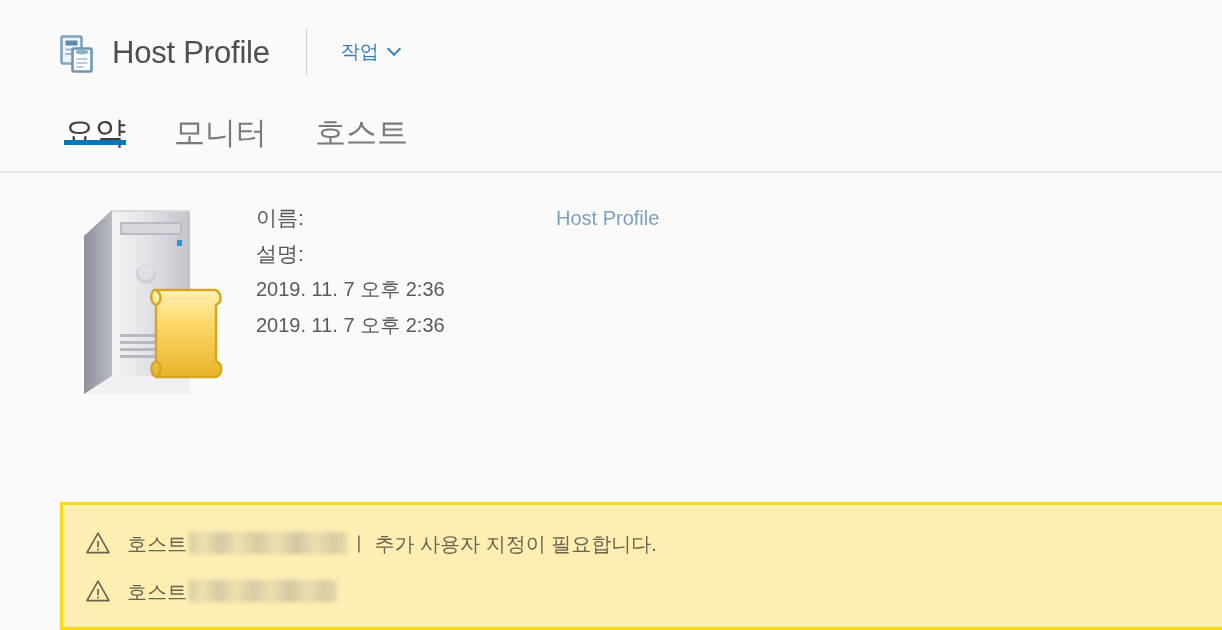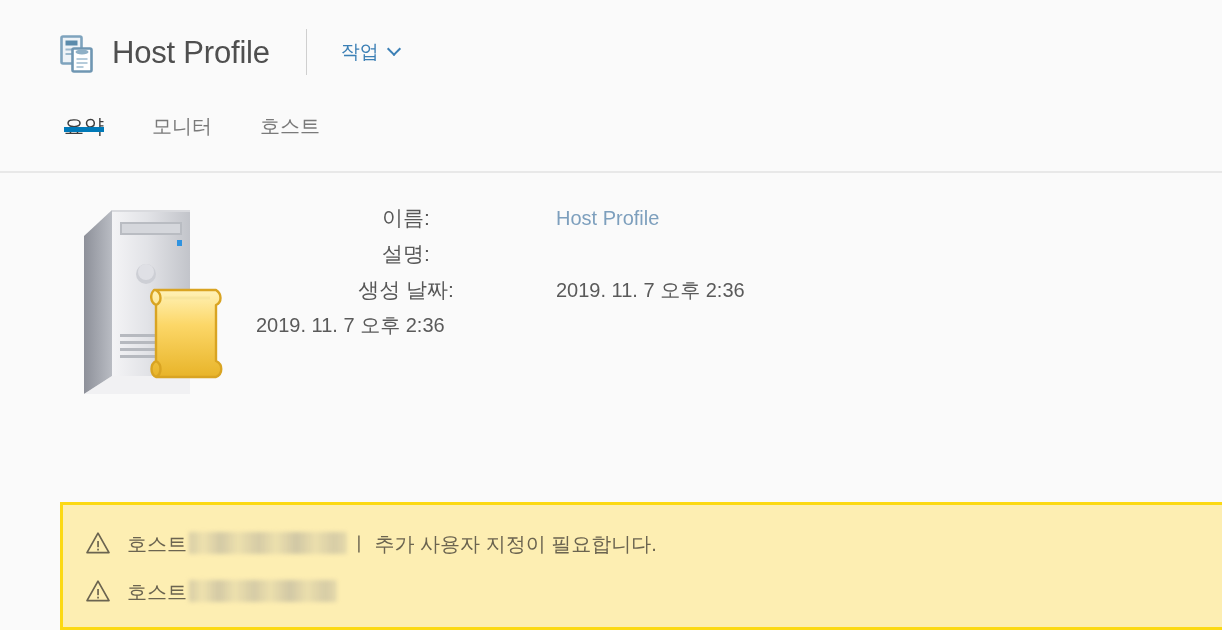--- a/index.html
+++ b/index.html
@@ -84,21 +84,21 @@
     box-sizing: border-box;
   }
   .tabs {
     display: flex;
     align-items: flex-start;
     gap: 0;
     height: 100%;
   }
   .tab {
     position: relative;
-    font-size: 20px;
+    font-size: 31px;
     color: #7a7a7a;
     padding: 10px 24px 0 24px;
     cursor: pointer;
     white-space: nowrap;
     line-height: 1.2;
   }
   .tab:first-child { padding-left: 6px; }
   .tab.active { color: #3d3d3d; }
   .tab.active .tab-underline {
     position: absolute;
@@ -137,21 +137,20 @@
     display: flex;
     align-items: baseline;
     height: 36px;
   }
   .detail-label {
     width: 300px;
     flex: 0 0 auto;
     font-size: 21px;
     color: #575757;
     white-space: nowrap;
-    text-align: center;
   }
   .detail-value {
     font-size: 20px;
     color: #5a5a5a;
     white-space: nowrap;
   }
   .detail-value.link {
     color: #7d9fbd;
   }
 
@@ -302,21 +301,20 @@
   <div class="details">
     <div class="detail-row">
       <div class="detail-label">이름:</div>
       <div class="detail-value link">Host Profile</div>
     </div>
     <div class="detail-row">
       <div class="detail-label">설명:</div>
       <div class="detail-value"></div>
     </div>
     <div class="detail-row">
-      <div class="detail-label">생성 날짜:</div>
       <div class="detail-value">2019. 11. 7 오후 2:36</div>
     </div>
     <div class="detail-row">
       <div class="detail-value">2019. 11. 7 오후 2:36</div>
     </div>
   </div>
 </div>
 
 <div class="alert-banner">
 

